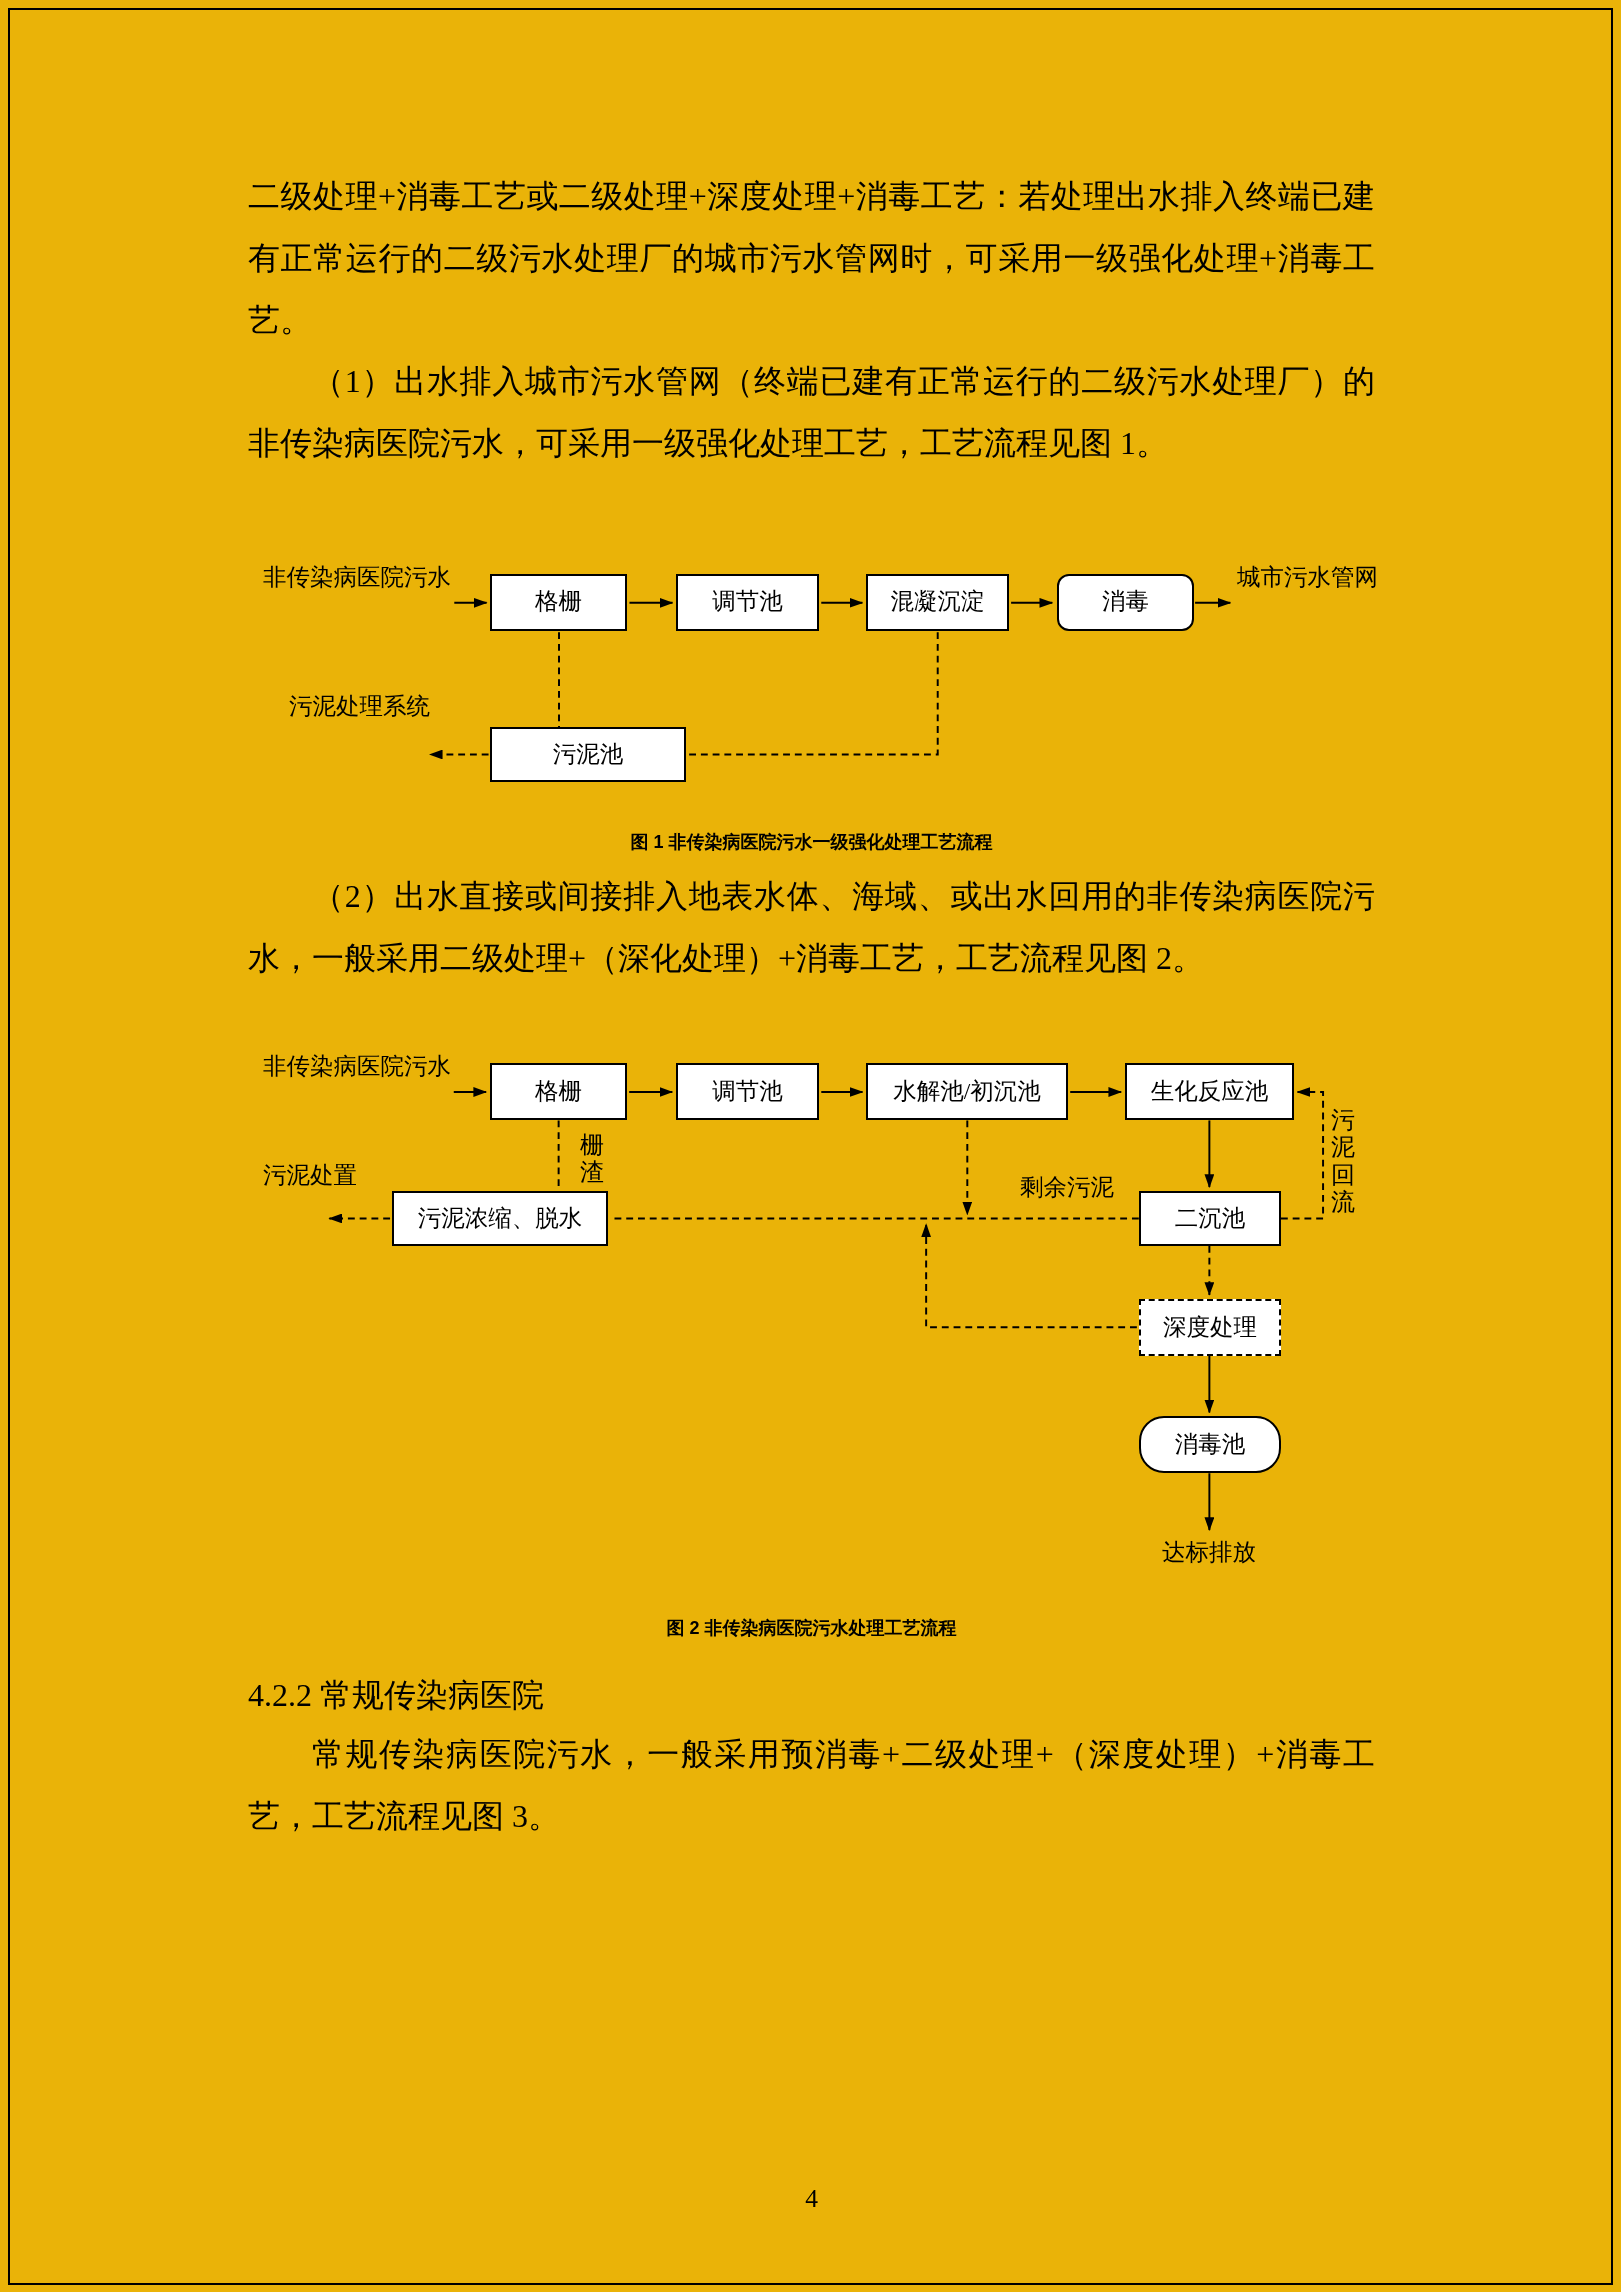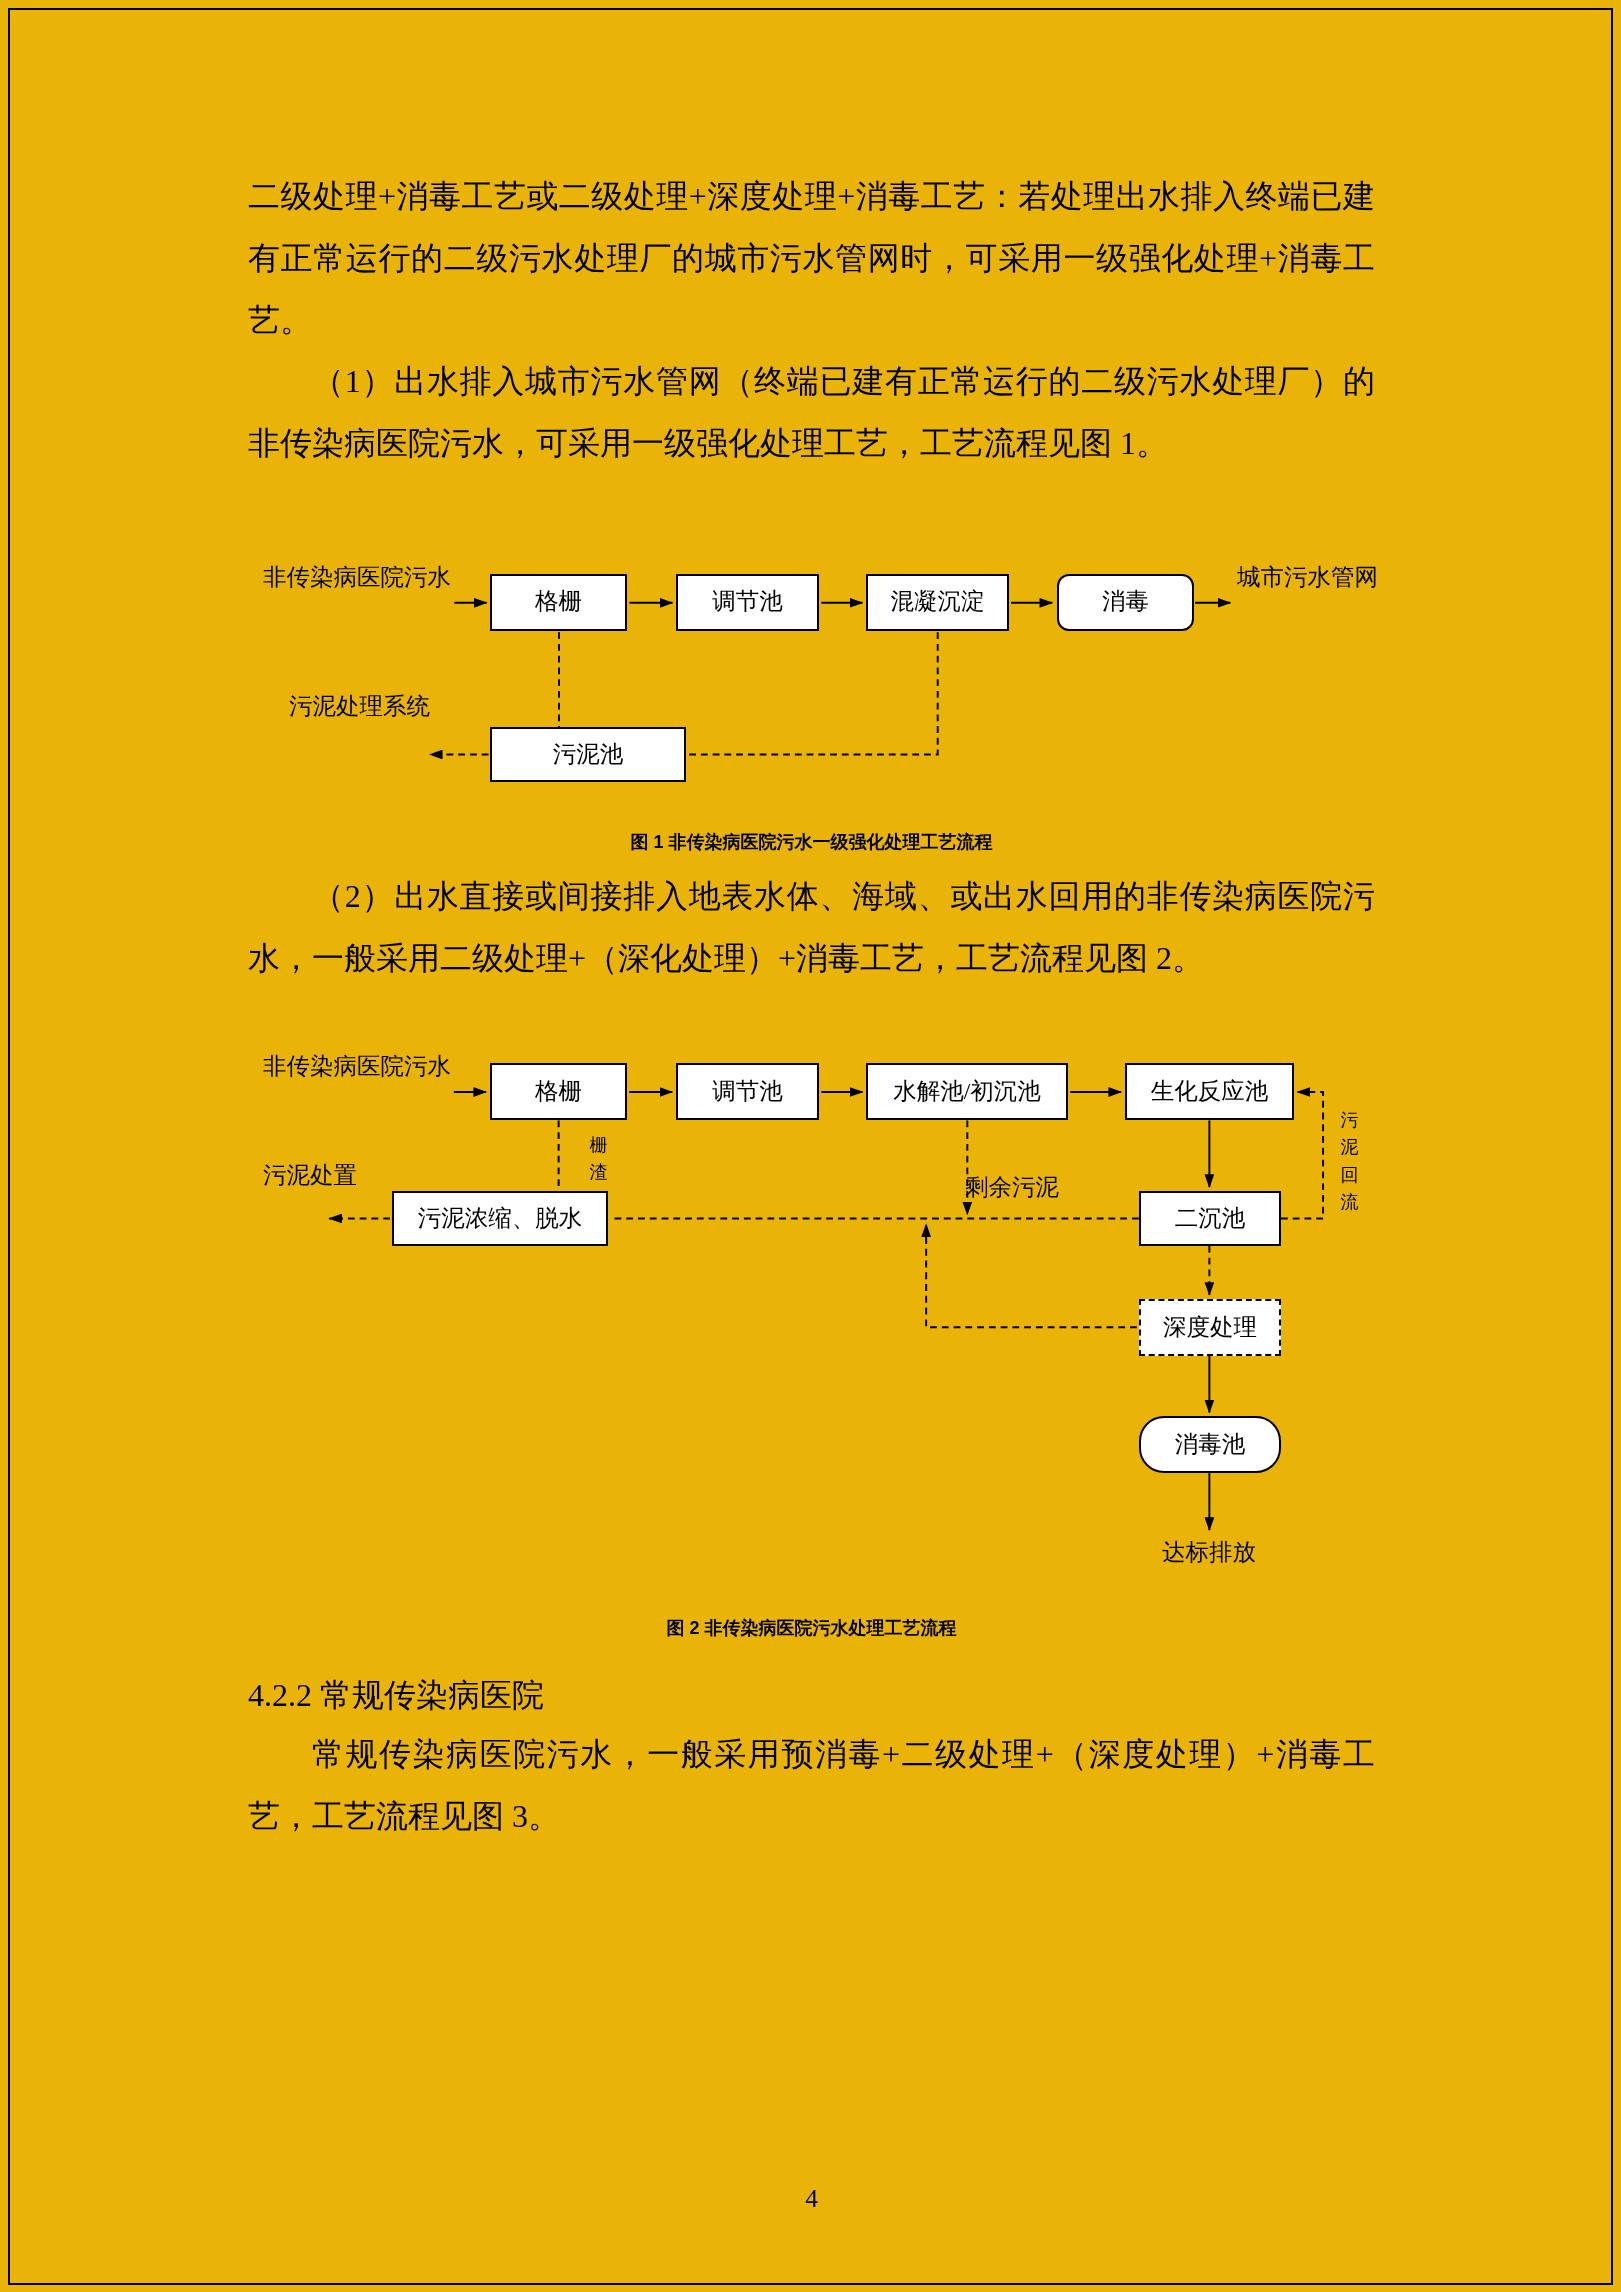--- a/index.html
+++ b/index.html
@@ -21,21 +21,21 @@
   }
   .fig{position:absolute;left:0;width:1621px;}
   .fig svg{position:absolute;left:0;top:0;}
   .fbox{
     position:absolute;border:2px solid #000;background:#fff;
     display:flex;align-items:center;justify-content:center;
     font-size:23.5px;line-height:27.4px;text-align:center;box-sizing:border-box;
   }
   .fbox.dashed{border-style:dashed;}
   .flabel{position:absolute;font-size:23.5px;line-height:29px;white-space:nowrap;}
-  .vlabel{position:absolute;font-size:18px;line-height:27.4px;width:27.4px;word-break:break-all;text-align:right;white-space:normal;}
+  .vlabel{position:absolute;font-size:24px;line-height:27.4px;width:27.4px;word-break:break-all;text-align:left;white-space:normal;}
   .page-number{position:absolute;left:248px;width:1127px;text-align:center;font-size:25.5px;}
 </style>
 </head>
 <body>
 
 <div class="page">
   <div class="frame"></div>
 
   <p class="body-text" style="top:165px;">二级处理+消毒工艺或二级处理+深度处理+消毒工艺：若处理出水排入终端已建有正常运行的二级污水处理厂的城市污水管网时，可采用一级强化处理+消毒工艺。</p>
   <p class="body-text indent" style="top:350px;">（1）出水排入城市污水管网（终端已建有正常运行的二级污水处理厂）的非传染病医院污水，可采用一级强化处理工艺，工艺流程见图 1。</p>
@@ -96,21 +96,21 @@
         <line x1="1234" y1="448" x2="1234" y2="506" marker-end="url(#arrow2)"></line>
       </g>
     </svg>
     <div class="flabel" style="left:263px;top:17.6px;">非传染病医院污水</div>
     <div class="fbox" style="left:490px;top:29px;width:137px;height:57px;">格栅</div>
     <div class="fbox" style="left:676px;top:29px;width:143px;height:57px;">调节池</div>
     <div class="fbox" style="left:866px;top:29px;width:202px;height:57px;">水解池/初沉池</div>
     <div class="fbox" style="left:1125px;top:29px;width:169px;height:57px;">生化反应池</div>
     <div class="vlabel" style="left:580px;top:98px;">栅渣</div>
     <div class="flabel" style="left:263px;top:127px;">污泥处置</div>
-    <div class="flabel" style="left:965px;top:139px;">剩余污泥</div>
+    <div class="flabel" style="left:1020px;top:139px;">剩余污泥</div>
     <div class="vlabel" style="left:1331px;top:73px;">污泥回流</div>
     <div class="fbox" style="left:392px;top:157px;width:216px;height:55px;">污泥浓缩、脱水</div>
     <div class="fbox" style="left:1139px;top:157px;width:142px;height:55px;">二沉池</div>
     <div class="fbox dashed" style="left:1139px;top:265px;width:142px;height:57px;">深度处理</div>
     <div class="fbox" style="left:1139px;top:382px;width:142px;height:57px;border-radius:25px;">消毒池</div>
     <div class="flabel" style="left:1162px;top:504px;">达标排放</div>
   </div>
 
   <p class="caption" style="top:1609px;">图 2 非传染病医院污水处理工艺流程</p>
 

